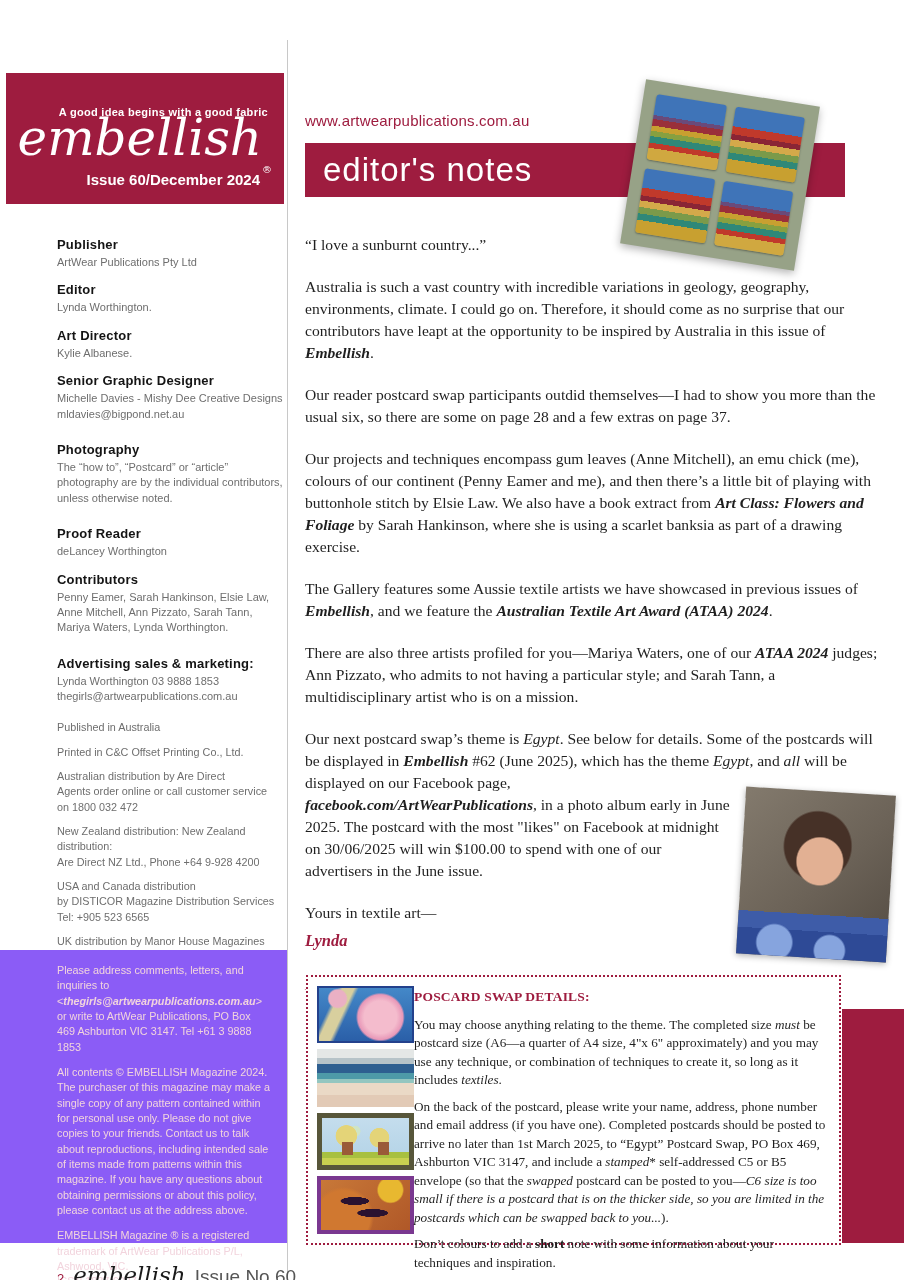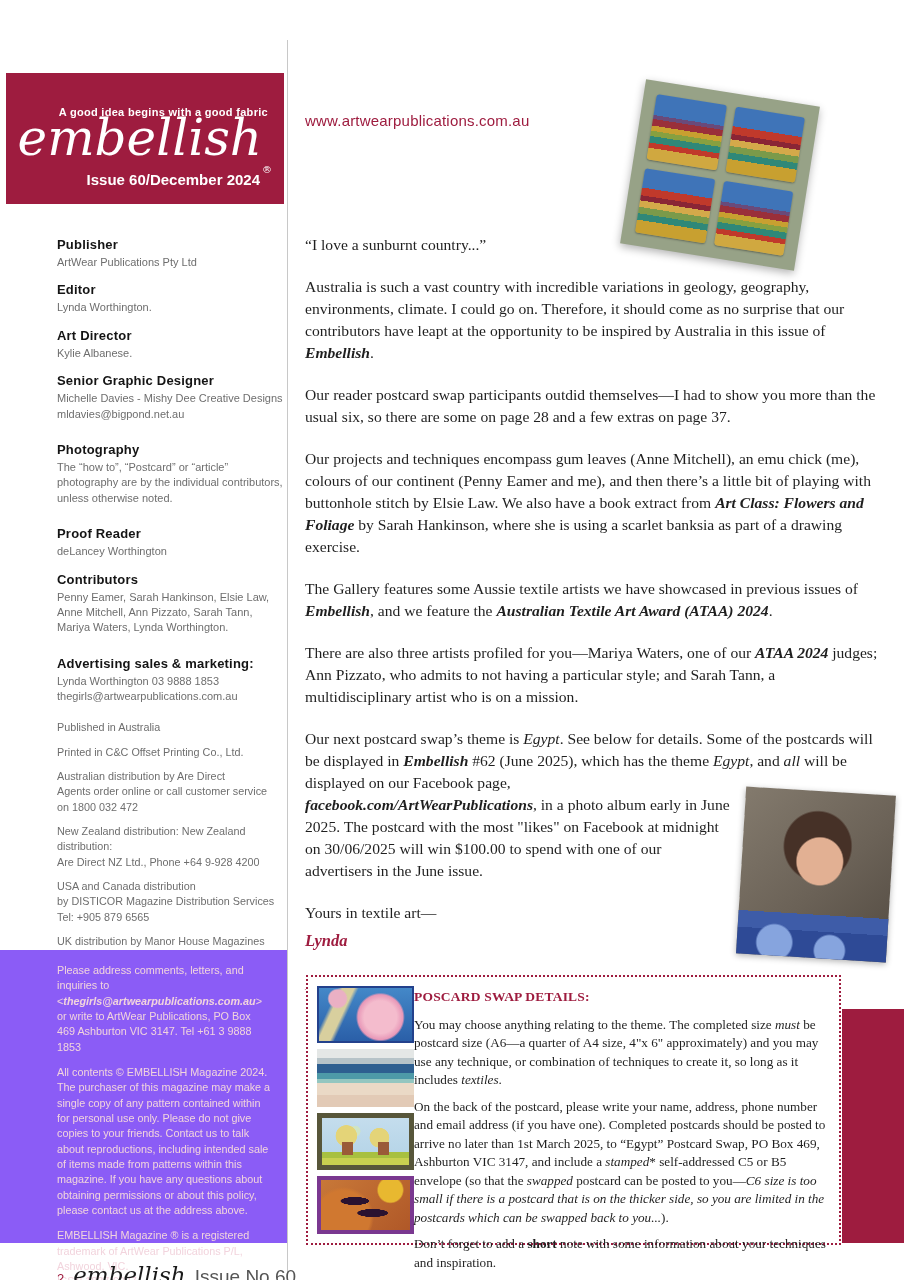--- a/index.html
+++ b/index.html
@@ -159,41 +159,44 @@
     </div>
     <div class="sb-dist first">Published in Australia</div>
     <div class="sb-dist">Printed in C&amp;C Offset Printing Co., Ltd.</div>
     <div class="sb-dist">Australian distribution by Are Direct
 Agents order online or call customer service
 on 1800 032 472</div>
     <div class="sb-dist">New Zealand distribution: New Zealand distribution:
 Are Direct NZ Ltd., Phone +64 9-928 4200</div>
     <div class="sb-dist">USA and Canada distribution
 by DISTICOR Magazine Distribution Services
-Tel: +905 879 6565</div>
+Tel: +905 523 6565</div>
     <div class="sb-dist">UK distribution by Manor House Magazines
 Tel +44 (0) 1672 514 288</div>
     <div class="sb-dist">World Wide Digital Distribution by GGA</div>
     <div class="sb-dist">www.pocketmags.com.au</div>
   </div>
 
   <div class="legal-box">
     <div class="legal-p"><span>Please address comments, letters, and inquiries to &lt;</span><span class="rt-b rt-i">thegirls@artwearpublications.com.au</span><span>&gt; or write to ArtWear Publications, PO Box 469 Ashburton VIC 3147. Tel +61 3 9888 1853</span></div>
     <div class="legal-p">All contents © EMBELLISH Magazine 2024. The purchaser of this magazine may make a single copy of any pattern contained within for personal use only. Please do not give copies to your friends. Contact us to talk about reproductions, including intended sale of items made from patterns within this magazine. If you have any questions about obtaining permissions or about this policy, please contact us at the address above.</div>
     <div class="legal-p">EMBELLISH Magazine ® is a registered trademark of ArtWear Publications P/L, Ashwood, VIC.
 ISSN 1837-6037.</div>
   </div>
 
   <div class="footer">
     <span class="foot-num">2</span>
     <span class="foot-mag">embellish</span>
     <span class="foot-issue">Issue No 60</span>
   </div>
 
   <div class="url">www.artwearpublications.com.au</div>
+  <div class="banner">
+    <div class="banner-title">editor's notes</div>
+  </div>
 
   <div class="artwork">
     <div class="panel"></div>
     <div class="panel v2"></div>
     <div class="panel v2"></div>
     <div class="panel"></div>
   </div>
 
   <div class="portrait"></div>
 
@@ -216,19 +219,19 @@
     <div class="pc-col">
       <div class="pc pc1"></div>
       <div class="pc pc2"></div>
       <div class="pc pc3"></div>
       <div class="pc pc4"></div>
     </div>
     <div class="swap-text">
       <div class="swap-title">POSCARD SWAP DETAILS:</div>
       <p class="swap-p"><span>You may choose anything relating to the theme. The completed size </span><span class="rt-i">must</span><span> be postcard size (A6—a quarter of A4 size, 4"x 6" approximately) and you may use any technique, or combination of techniques to create it, so long as it includes </span><span class="rt-i">textiles</span><span>.</span></p>
       <p class="swap-p"><span>On the back of the postcard, please write your name, address, phone number and email address (if you have one). Completed postcards should be posted to arrive no later than 1st March 2025, to “Egypt” Postcard Swap, PO Box 469, Ashburton VIC 3147, and include a </span><span class="rt-i">stamped</span><span>* self-addressed C5 or B5 envelope (so that the </span><span class="rt-i">swapped</span><span> postcard can be posted to you—</span><span class="rt-i">C6 size is too small if there is a postcard that is on the thicker side, so you are limited in the postcards which can be swapped back to you...</span><span>).</span></p>
-      <p class="swap-p"><span>Don’t forget to add a </span><span class="rt-b">short</span><span> note with some information about your techniques and inspiration.</span></p>
+      <p class="swap-p"><span>Don’t colours to add a </span><span class="rt-b">short</span><span> note with some information about your techniques and inspiration.</span></p>
       <p class="swap-p"><span class="rt-i rt-m">* International readers please email me and we can arrange a PayPal payment for your return postage.</span></p>
     </div>
   </div>
 
   <div class="right-strip"></div>
 </div>
 
 </body></html>

